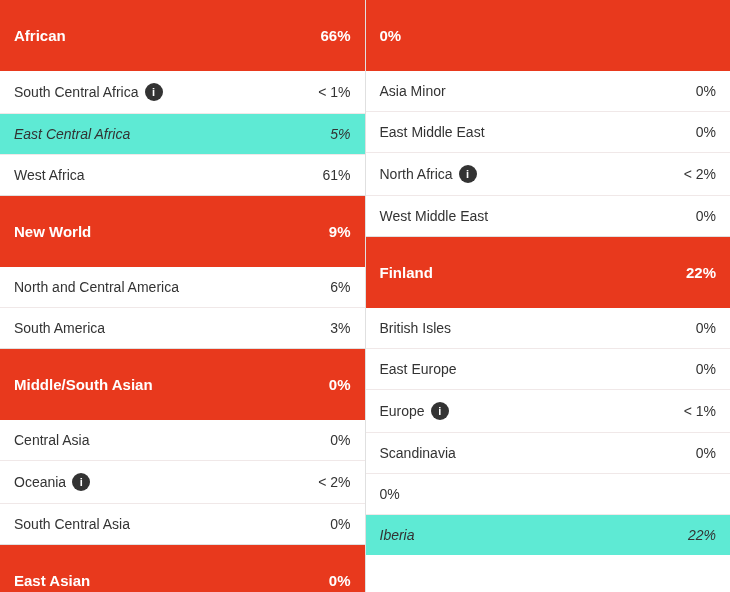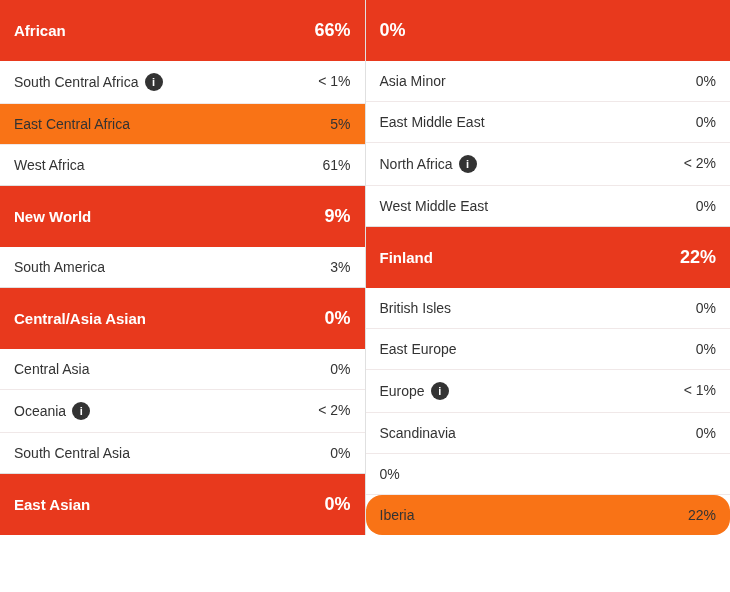--- a/index.html
+++ b/index.html
@@ -20,42 +20,42 @@
     .column:last-child {
       border-right: none;
     }
     .category-header {
       background-color: #e8391d;
       color: #fff;
       font-weight: bold;
       display: flex;
       justify-content: space-between;
       align-items: center;
-      padding: 20px 14px;
+      padding: 27px 14px;
     }
     .category-name {
       font-size: 15px;
     }
     .category-pct {
-      font-size: 18px;
+      font-size: 15px;
     }
     .sub-item {
       display: flex;
       justify-content: space-between;
-      align-items: flex-start;
+      align-items: center;
       padding: 12px 14px;
       border-bottom: 1px solid #f0e8e8;
       background: #fff;
     }
     .sub-item:last-child {
       border-bottom: none;
-      border-radius: 16px;
     }
     .sub-item.highlighted {
-      background: #f97316;
+      background: #5eead4;
+      font-style: italic;
     }
     .sub-item-name {
       color: #333;
       display: flex;
       align-items: center;
       gap: 6px;
     }
     .sub-item-pct {
       color: #333;
     }
@@ -111,28 +111,34 @@
           <div class="sub-item-pct">61%</div>
         </div>
       </div>
       <div class="section">
         <div class="category-header">
           <span class="category-name">New World</span>
           <span class="category-pct">9%</span>
         </div>
         <div class="sub-item">
           <div class="sub-item-name">
+            <span>North and Central America</span>
+          </div>
+          <div class="sub-item-pct">6%</div>
+        </div>
+        <div class="sub-item">
+          <div class="sub-item-name">
             <span>South America</span>
           </div>
           <div class="sub-item-pct">3%</div>
         </div>
       </div>
       <div class="section">
         <div class="category-header">
-          <span class="category-name">Central/Asia Asian</span>
+          <span class="category-name">Middle/South Asian</span>
           <span class="category-pct">0%</span>
         </div>
         <div class="sub-item">
           <div class="sub-item-name">
             <span>Central Asia</span>
           </div>
           <div class="sub-item-pct">0%</div>
         </div>
         <div class="sub-item">
           <div class="sub-item-name">

